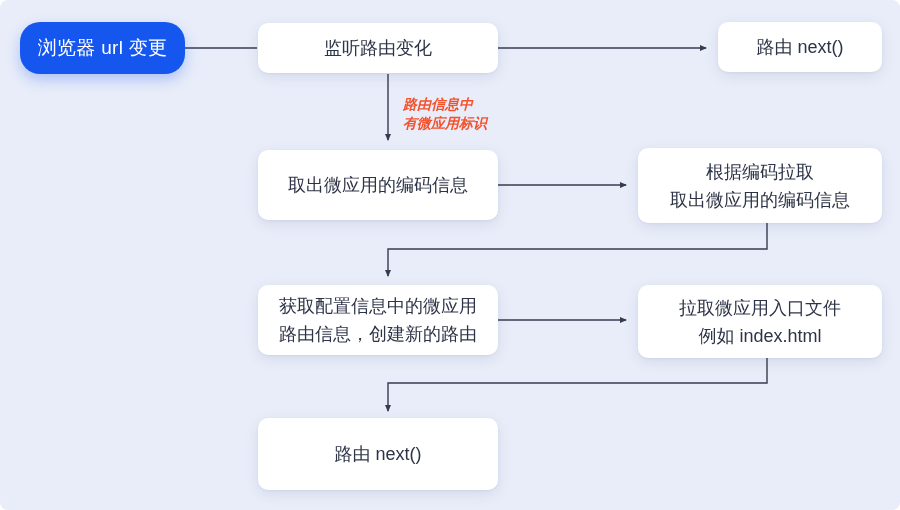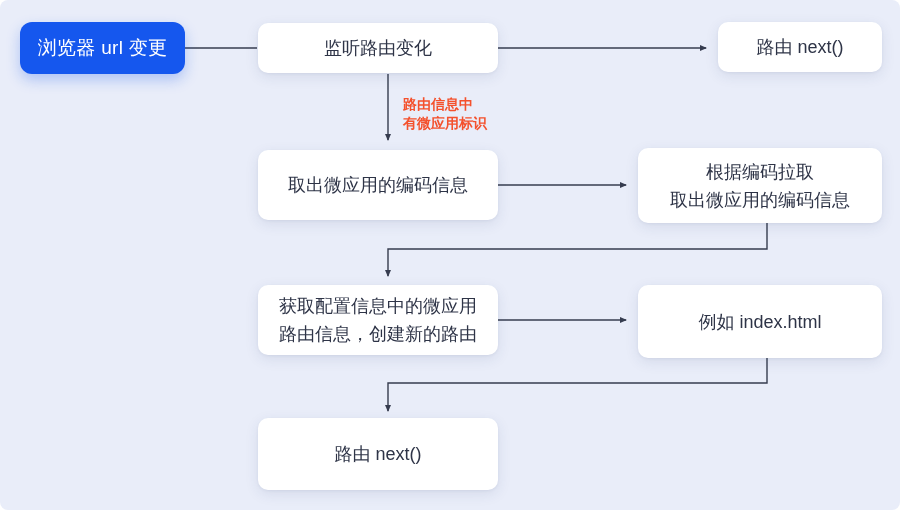--- a/index.html
+++ b/index.html
@@ -49,36 +49,36 @@
     justify-content: center;
     color: var(--node-text);
     font-size: 18px;
     line-height: 28px;
     text-align: center;
     box-shadow: 0 4px 14px rgba(40, 55, 105, 0.10), 0 1px 3px rgba(40, 55, 105, 0.06);
   }
   .node.start {
     background: var(--start-fill);
     color: var(--start-text);
-    border-radius: 12px;
+    border-radius: 20px;
     font-size: 19px;
     font-weight: 500;
     letter-spacing: 0.3px;
     box-shadow: 0 6px 14px rgba(21, 87, 238, 0.28);
   }
   .edge-label {
     position: absolute;
     color: var(--edge-label);
     font-weight: bold;
     font-size: 14px;
     line-height: 19px;
     white-space: nowrap;
   }
   .edge-label.centered { text-align: center; }
-  .edge-label div { white-space: nowrap; }
+  .edge-label div { white-space: nowrap; font-style: italic; }
 </style>
 </head>
 <body>
 
 <div class="stage">
 
   <svg id="flow-svg" viewBox="0 0 900 510" xmlns="http://www.w3.org/2000/svg">
     <defs>
       <marker id="arrow" markerWidth="8" markerHeight="8" refX="6" refY="3" orient="auto" markerUnits="userSpaceOnUse">
         <path class="arrowhead" d="M0 0 L7 3 L0 6 Z"></path>
@@ -113,20 +113,21 @@
     <span>根据编码拉取</span>
     <span>取出微应用的编码信息</span>
   </div>
 
   <div class="node" style="left:258px; top:285px; width:240px; height:70px;">
     <span>获取配置信息中的微应用</span>
     <span>路由信息，创建新的路由</span>
   </div>
 
   <div class="node" style="left:638px; top:285px; width:244px; height:73px;">
+    <span>拉取微应用入口文件</span>
     <span>例如 index.html</span>
   </div>
 
   <div class="node" style="left:258px; top:418px; width:240px; height:72px;">
     <span>路由 next()</span>
   </div>
 
 
   <div class="edge-label" style="left:403px; top:95px;">
     <div>路由信息中</div>

